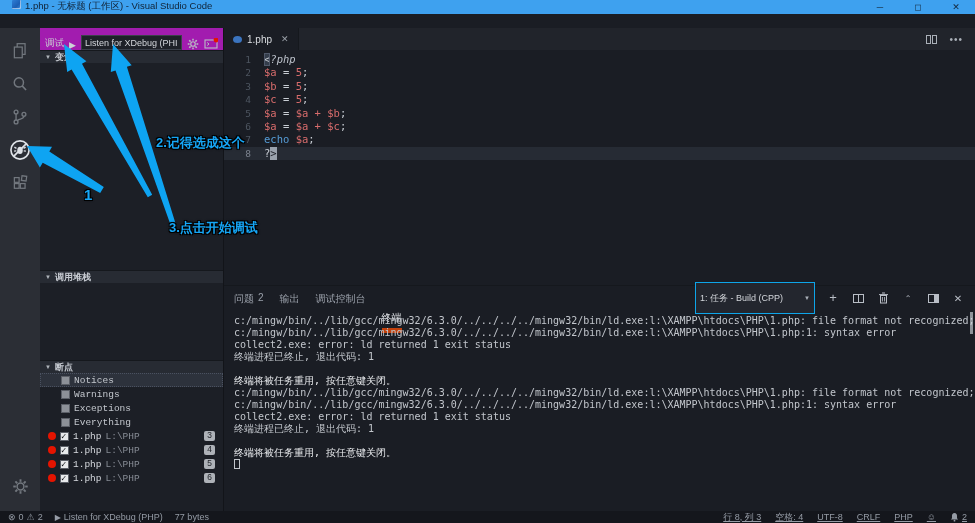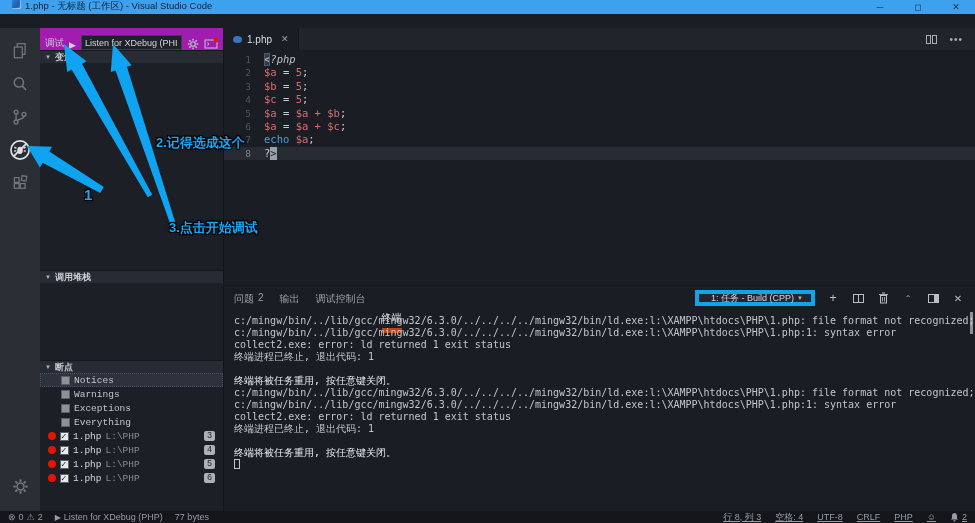--- a/index.html
+++ b/index.html
@@ -96,22 +96,22 @@
   .tok-cursor { color:#1a1d24; background:#9aa2ad; }
 
   
   .panel { flex:1; border-top:1px solid #15181d; display:flex; flex-direction:column;
     background:#1a1d24; position:relative; }
   .panel-tabs { height:24px; flex:none; display:flex; align-items:center; padding:0 10px;
     font-size:10px; color:#9aa0aa; }
   .panel-tab { margin-right:16px; padding:4px 0 3px; display:flex; gap:4px; }
   .panel-tab.active { color:#e4e7eb; border-bottom:5px solid #c2410c;margin-top:43px; }
   .panel-right { margin-left:auto; display:flex; align-items:center; gap:11px; color:#b9bec6; }
-  .task-select { width:120px; height:16px; background:#23262e; border:4px solid #0ea5e9;
-    display:flex; align-items:center; font-size:9px; color:#d3d6db; padding:0 12px;
+  .task-select { width:120px; height:32px; background:#23262e; border:1px solid #0ea5e9;
+    display:flex; align-items:center; font-size:9px; color:#d3d6db; padding:0 4px;
     white-space:nowrap; }
   .pi { display:flex; align-items:center; justify-content:center; width:14px; height:14px; }
   .plus-icon { font-size:13px; line-height:12px; }
   .chev-icon { font-size:8px; }
   .close-icon { font-size:10px; }
   .cols-icon { width:11px; height:9px; border:1px solid #b9bec6; position:relative; }
   .cols-icon::after { content:""; position:absolute; left:4.5px; top:0; bottom:0;
     width:1px; background:#b9bec6; }
   .panelbox-icon { width:11px; height:9px; border:1px solid #b9bec6; position:relative; }
   .panelbox-icon::after { content:""; position:absolute; right:0; top:0; bottom:0;

